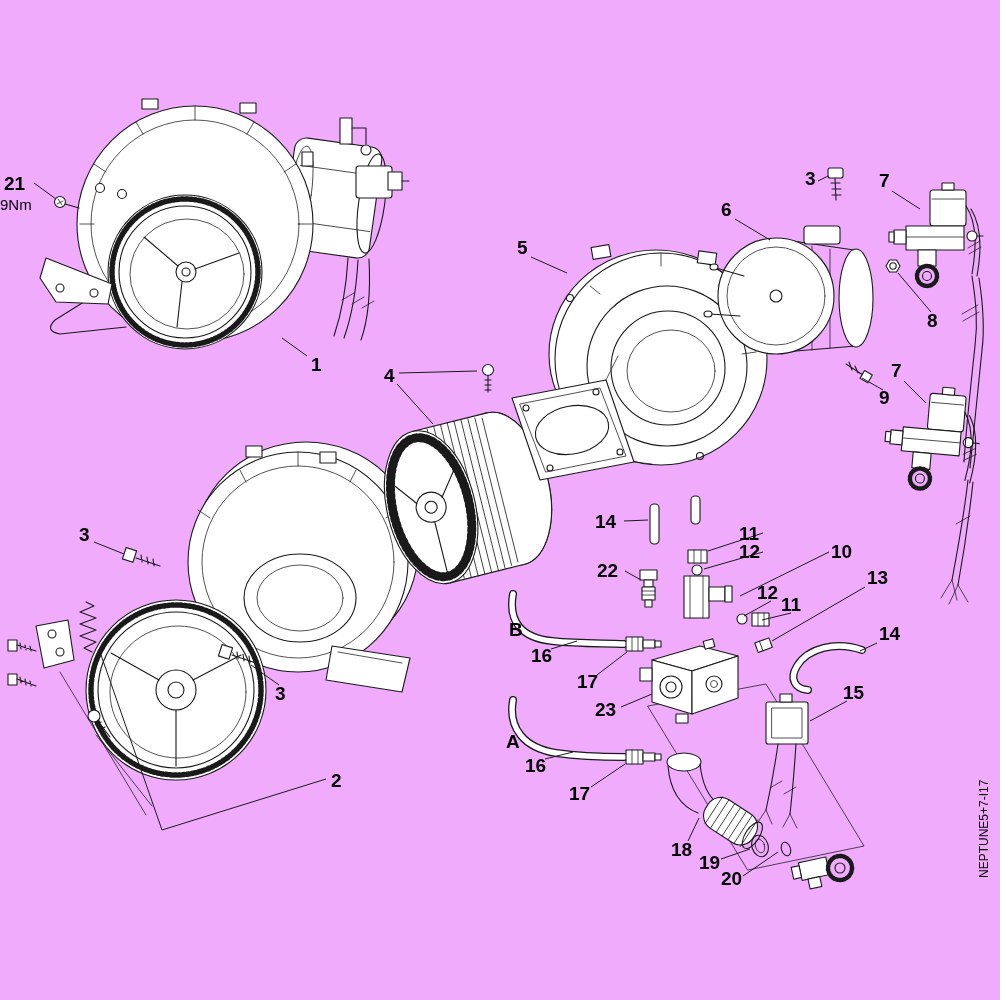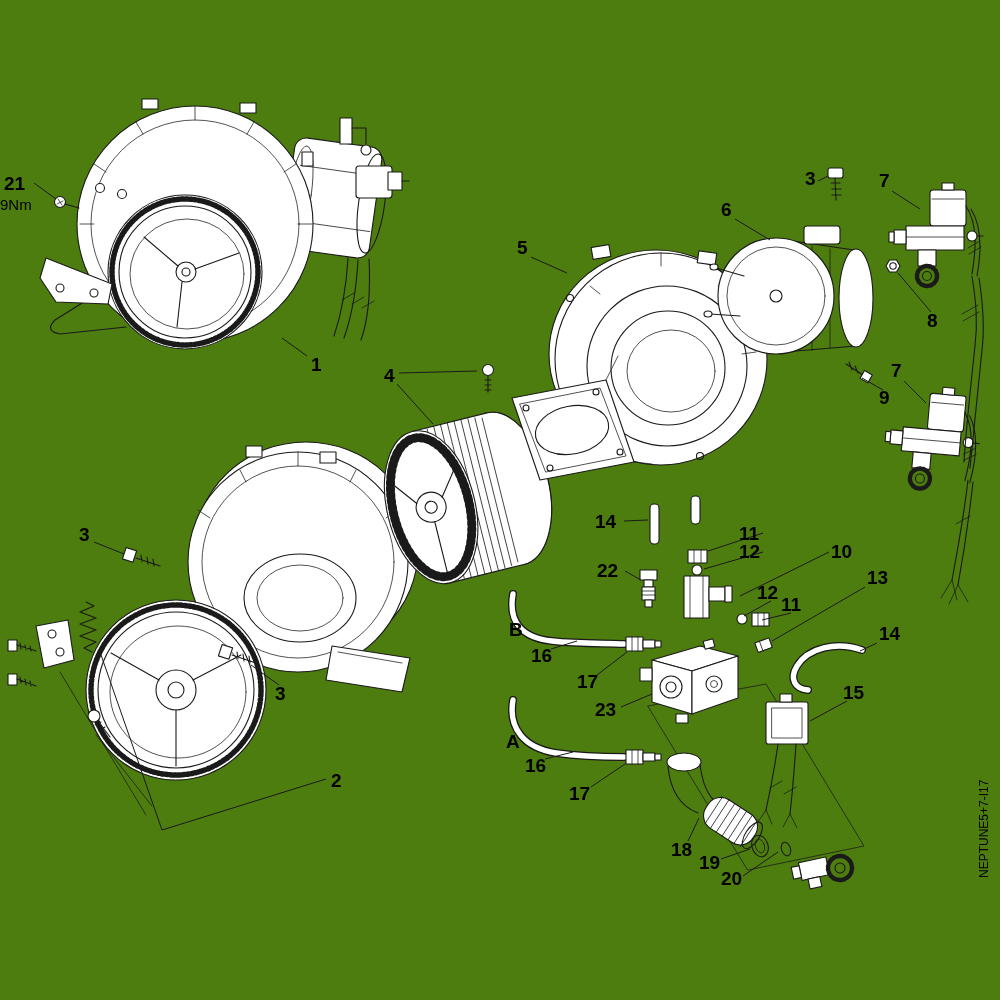--- a/index.html
+++ b/index.html
@@ -1,16 +1,16 @@
 <!DOCTYPE html>
 <html><head>
 <meta charset="utf-8">
 <style>
   html,body{margin:0;padding:0;background:#fff;}
-  .stage{position:relative;width:1000px;height:1000px;background:#4d7c0f;overflow:hidden;
+  .stage{position:relative;width:1000px;height:1000px;background:#f0abfc;overflow:hidden;
          font-family:"Liberation Sans",sans-serif;}
   svg{position:absolute;left:0;top:0;}
   .ln{stroke:#1a1a1a;fill:none;stroke-width:1.1;stroke-linecap:round;stroke-linejoin:round;}
   .wf{fill:#ffffff;}
   .thin{stroke-width:0.75;}
   .teeth{stroke-width:5.5;stroke-dasharray:2 2.3;}
   .slots{stroke-width:9;stroke-dasharray:2.5 3.6;}
   .knurl{stroke-width:4.5;stroke-dasharray:1.6 1.9;}
   .hose-o{stroke:#1a1a1a;stroke-width:8;fill:none;stroke-linecap:round;}
   .hose-i{stroke:#ffffff;stroke-width:5.4;fill:none;stroke-linecap:round;}

